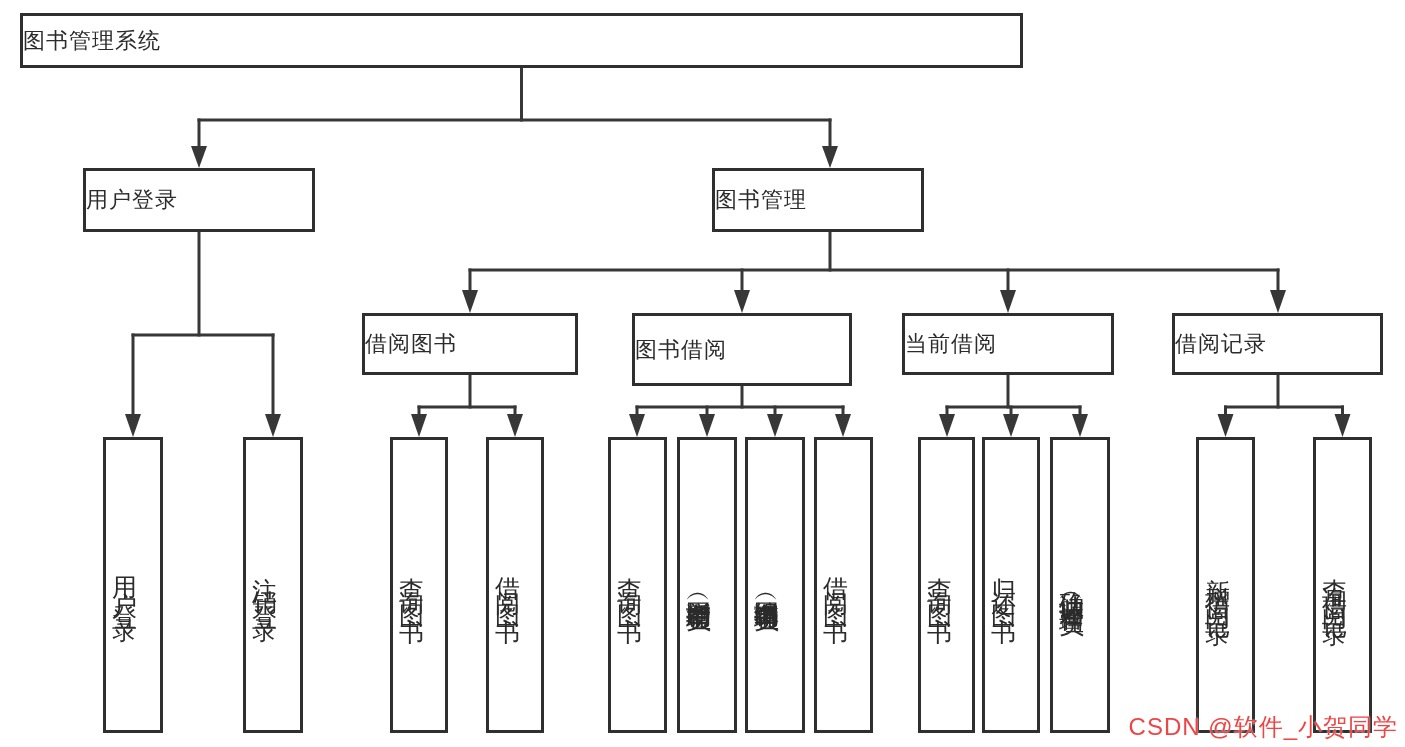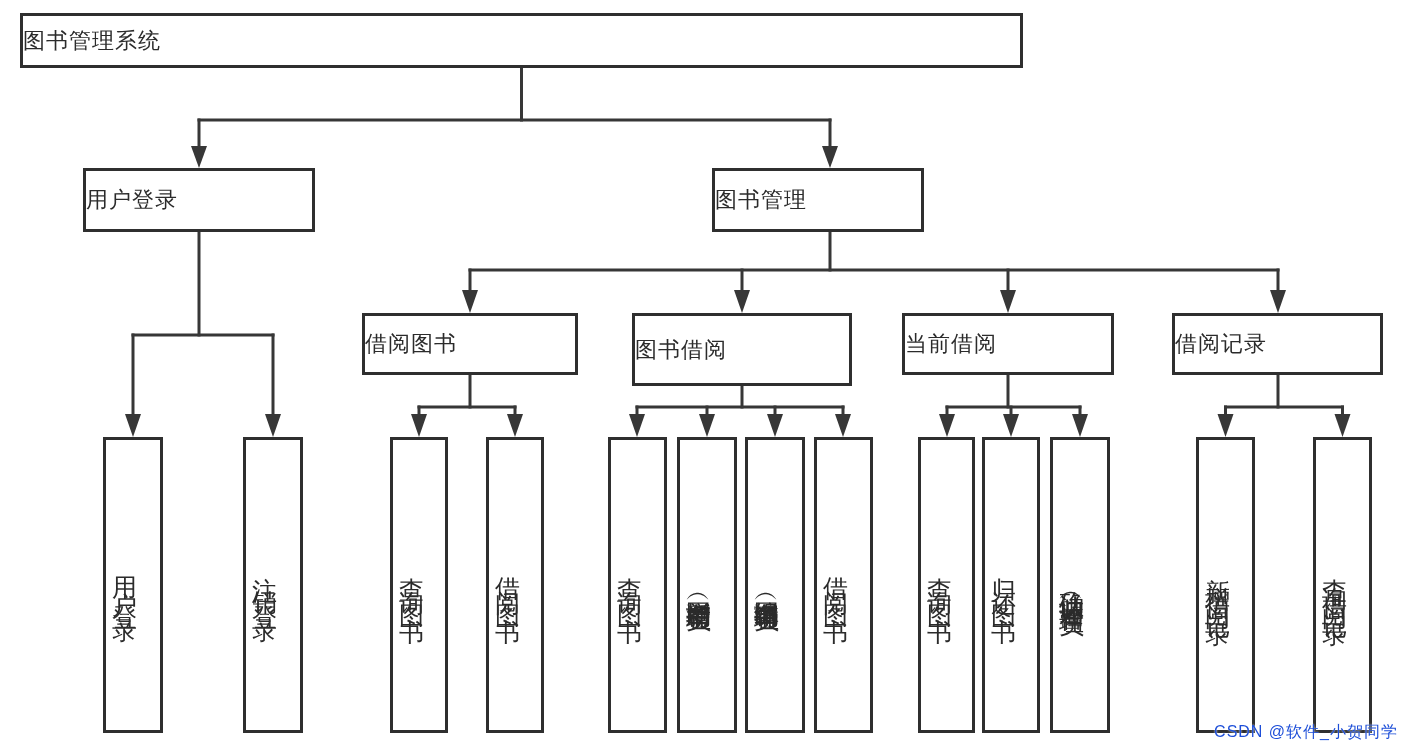--- a/index.html
+++ b/index.html
@@ -56,22 +56,22 @@
     white-space: nowrap;
   }
   .box.v .lbl.sp-wide   { letter-spacing: 14px; }
   .box.v .lbl.sp-mid    { letter-spacing: 9px;  }
   .box.v .lbl.sp-tight9 { letter-spacing: 3px;  }
   .box.v .lbl.sp-tight10{ letter-spacing: 1px;  }
   .watermark {
     position: absolute;
     right: 7px;
     bottom: 4px;
-    font-size: 16px;
-    color: #1d4ed8;
+    font-size: 24px;
+    color: #ef4444;
     letter-spacing: 1px;
     text-shadow: 0 0 2px #ffffff;
     white-space: nowrap;
     z-index: 5;
   }
 </style>
 </head>
 <body>
 
 <div class="canvas">

